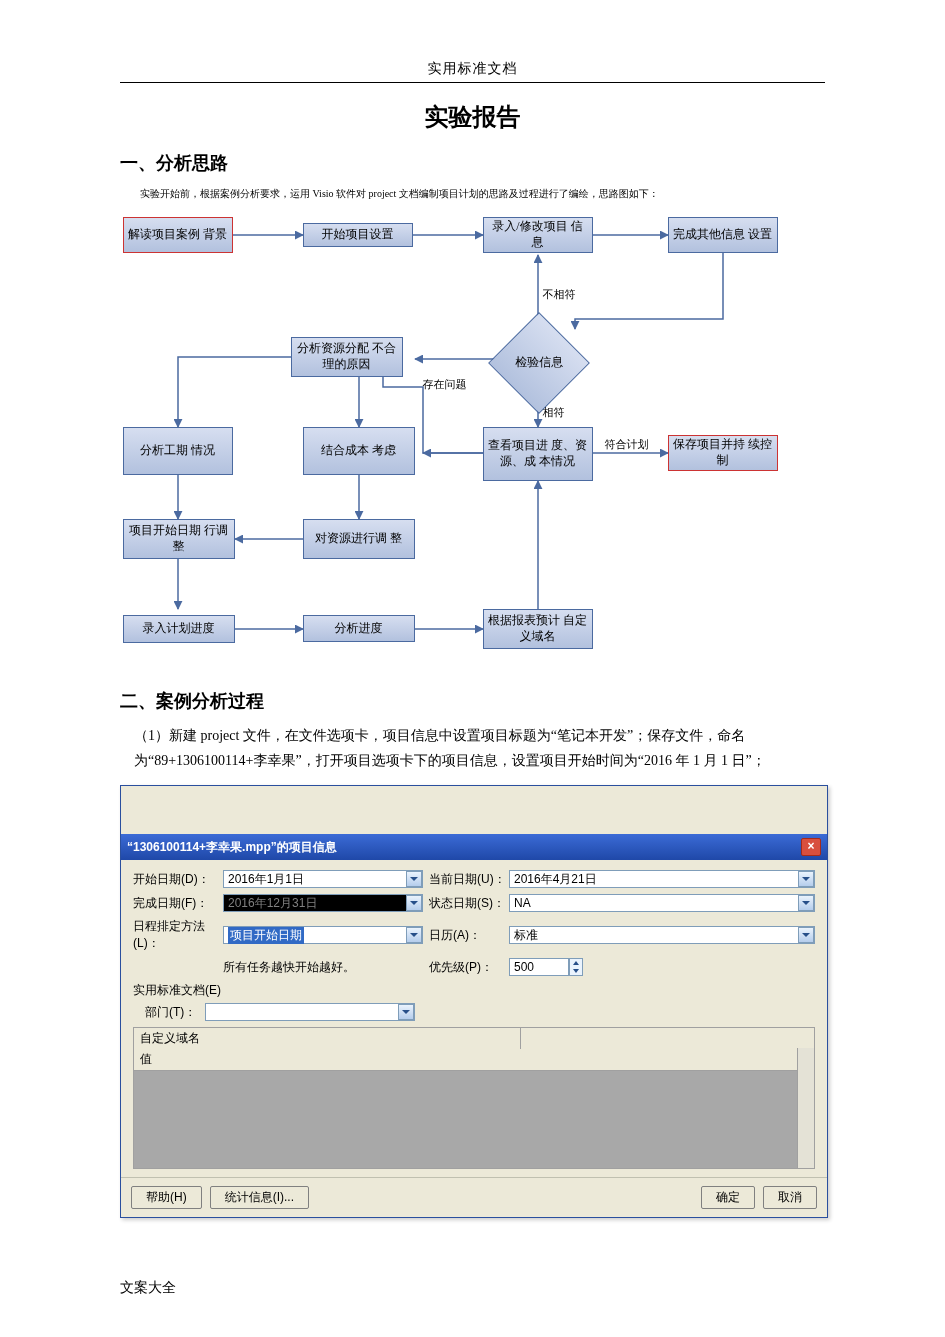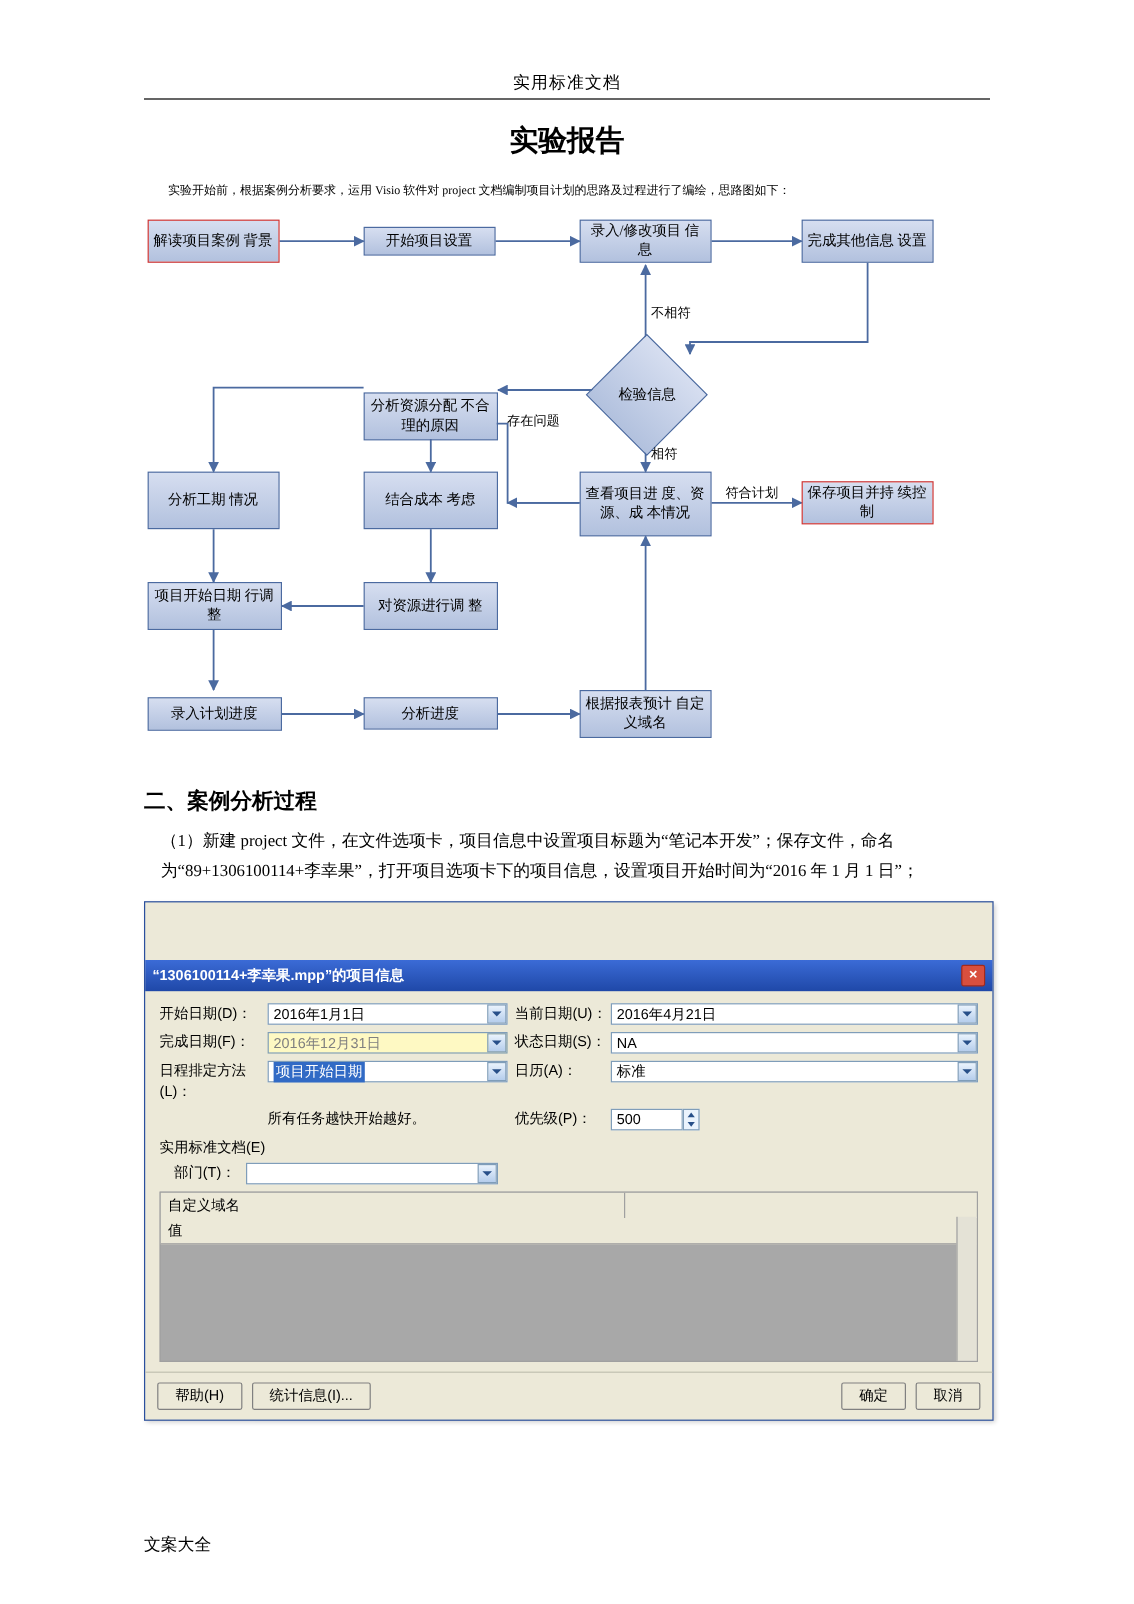--- a/index.html
+++ b/index.html
@@ -142,20 +142,21 @@
     line-height: 14px;
     font-weight: bold;
     font-size: 12px;
     border-radius: 2px;
   }
   .dlg-body {
     padding: 10px 12px 8px 12px;
   }
   .row {
     display: flex;
+    align-items: center;
     margin-bottom: 6px;
   }
   .row .lbl {
     width: 90px;
     text-align: left;
   }
   .row .lbl2 {
     width: 80px;
     text-align: left;
     margin-left: 6px;
@@ -166,21 +167,21 @@
     background: #fff;
     border: 1px solid #7f9db9;
     height: 18px;
     display: flex;
     align-items: center;
     padding: 0 4px;
     box-sizing: border-box;
     position: relative;
   }
   .field.readonly {
-    background: #fef9c3;
+    background: #000000;
     color: #808080;
   }
   .field .dd {
     position: absolute;
     right: 0; top: 0;
     width: 16px; height: 16px;
     background: linear-gradient(#eaf3fd,#b5cdec);
     border: 1px solid #7f9db9;
     box-sizing: border-box;
     display: flex; align-items: center; justify-content: center;
@@ -259,20 +260,21 @@
 </head>
 <body>
 
 <div class="page">
 
   <div class="header-small">实用标准文档</div>
   <hr class="header-rule">
 
   <div class="title">实验报告</div>
 
+  <div class="section-head">一、分析思路</div>
   <p class="para">实验开始前，根据案例分析要求，运用 Visio 软件对 project 文档编制项目计划的思路及过程进行了编绘，思路图如下：</p>
 
   <div class="flowchart">
     <svg class="arrows">
       <defs>
         <marker id="ah" viewBox="0 0 10 10" refX="9" refY="5" markerWidth="6" markerHeight="6" orient="auto">
           <path d="M0,0 L10,5 L0,10 z" fill="#4b6aa0"></path>
         </marker>
       </defs>
 
@@ -317,21 +319,21 @@
     <div class="box" style="left:180px; top:14px; width:110px; height:24px;font-family:Liberation Serif, serif;">开始项目设置</div>
     <div class="box" style="left:360px; top:8px; width:110px; height:36px;">录入/修改项目
 信息</div>
     <div class="box" style="left:545px; top:8px; width:110px; height:36px;">完成其他信息
 设置</div>
 
     <div class="diamond" style="left:380px; top:118px;">
         <span>检验信息</span>
       </div>
 
-    <div class="box" style="left:180px; top:128px; width:112px; height:40px;margin-top:24px;">分析资源分配
+    <div class="box" style="left:168px; top:128px; width:112px; height:40px;">分析资源分配
 不合理的原因</div>
     <div class="box" style="left:360px; top:218px; width:110px; height:54px;">查看项目进
 度、资源、成
 本情况</div>
     <div class="box red" style="left:545px; top:226px; width:110px; height:36px;">保存项目并持
 续控制</div>
 
     <div class="box" style="left:0; top:218px; width:110px; height:48px;">分析工期
 情况</div>
     <div class="box" style="left:180px; top:218px; width:112px; height:48px;">结合成本

